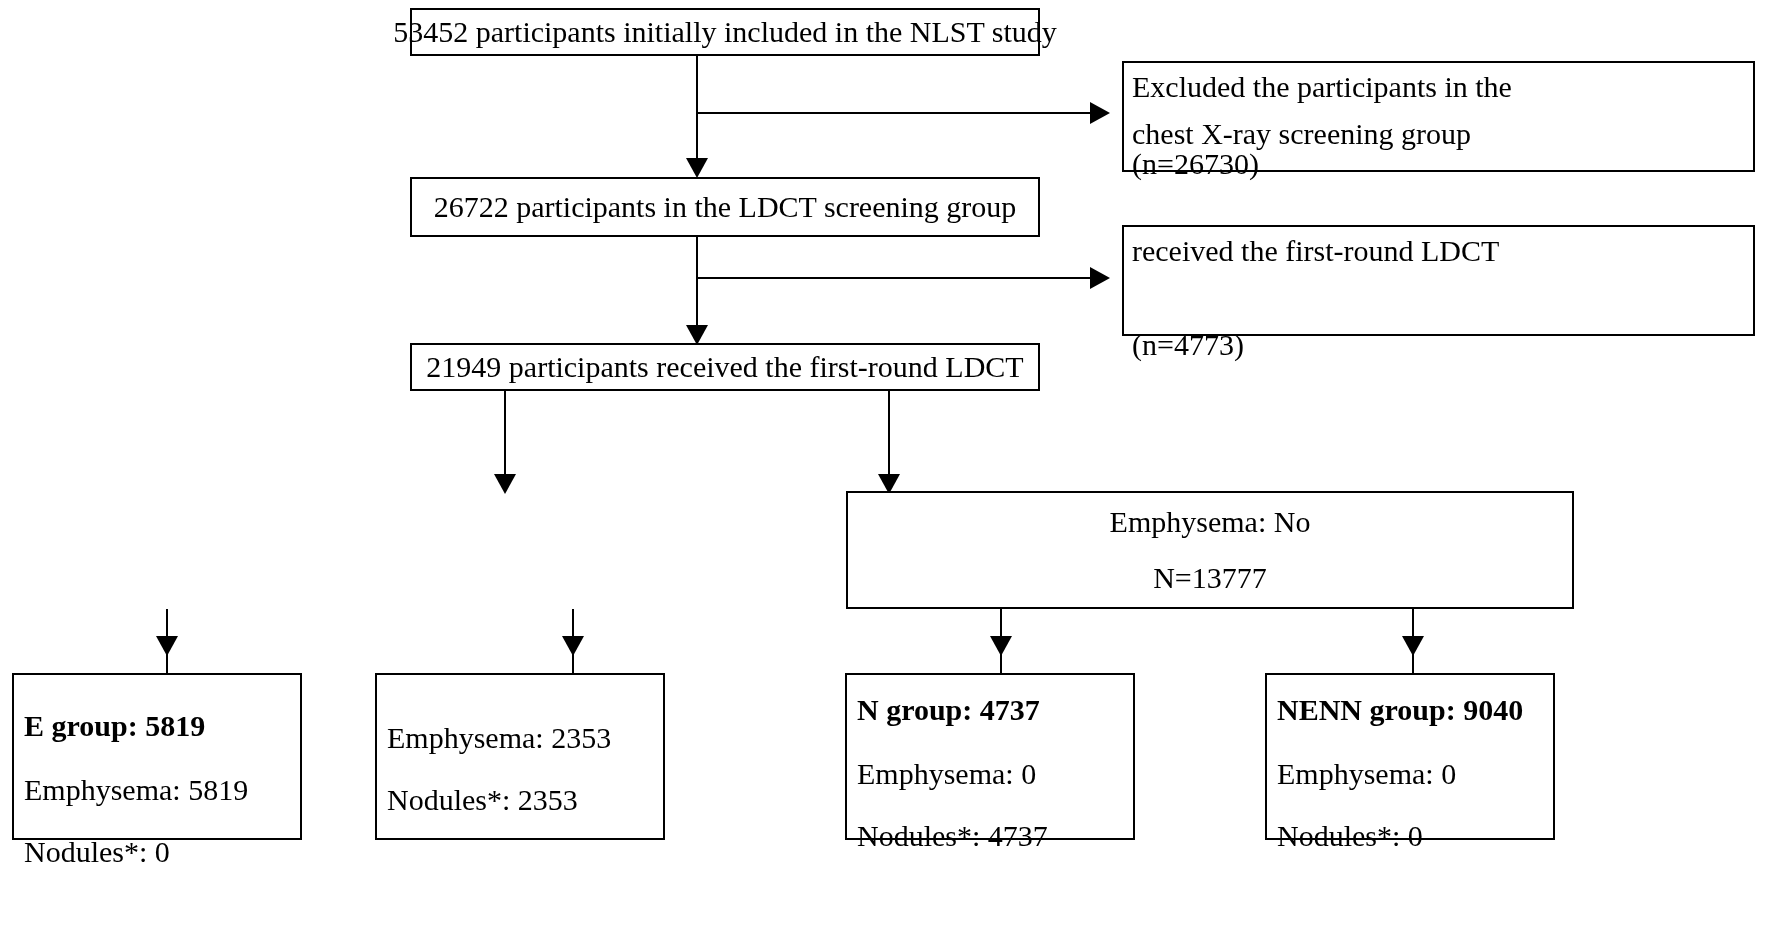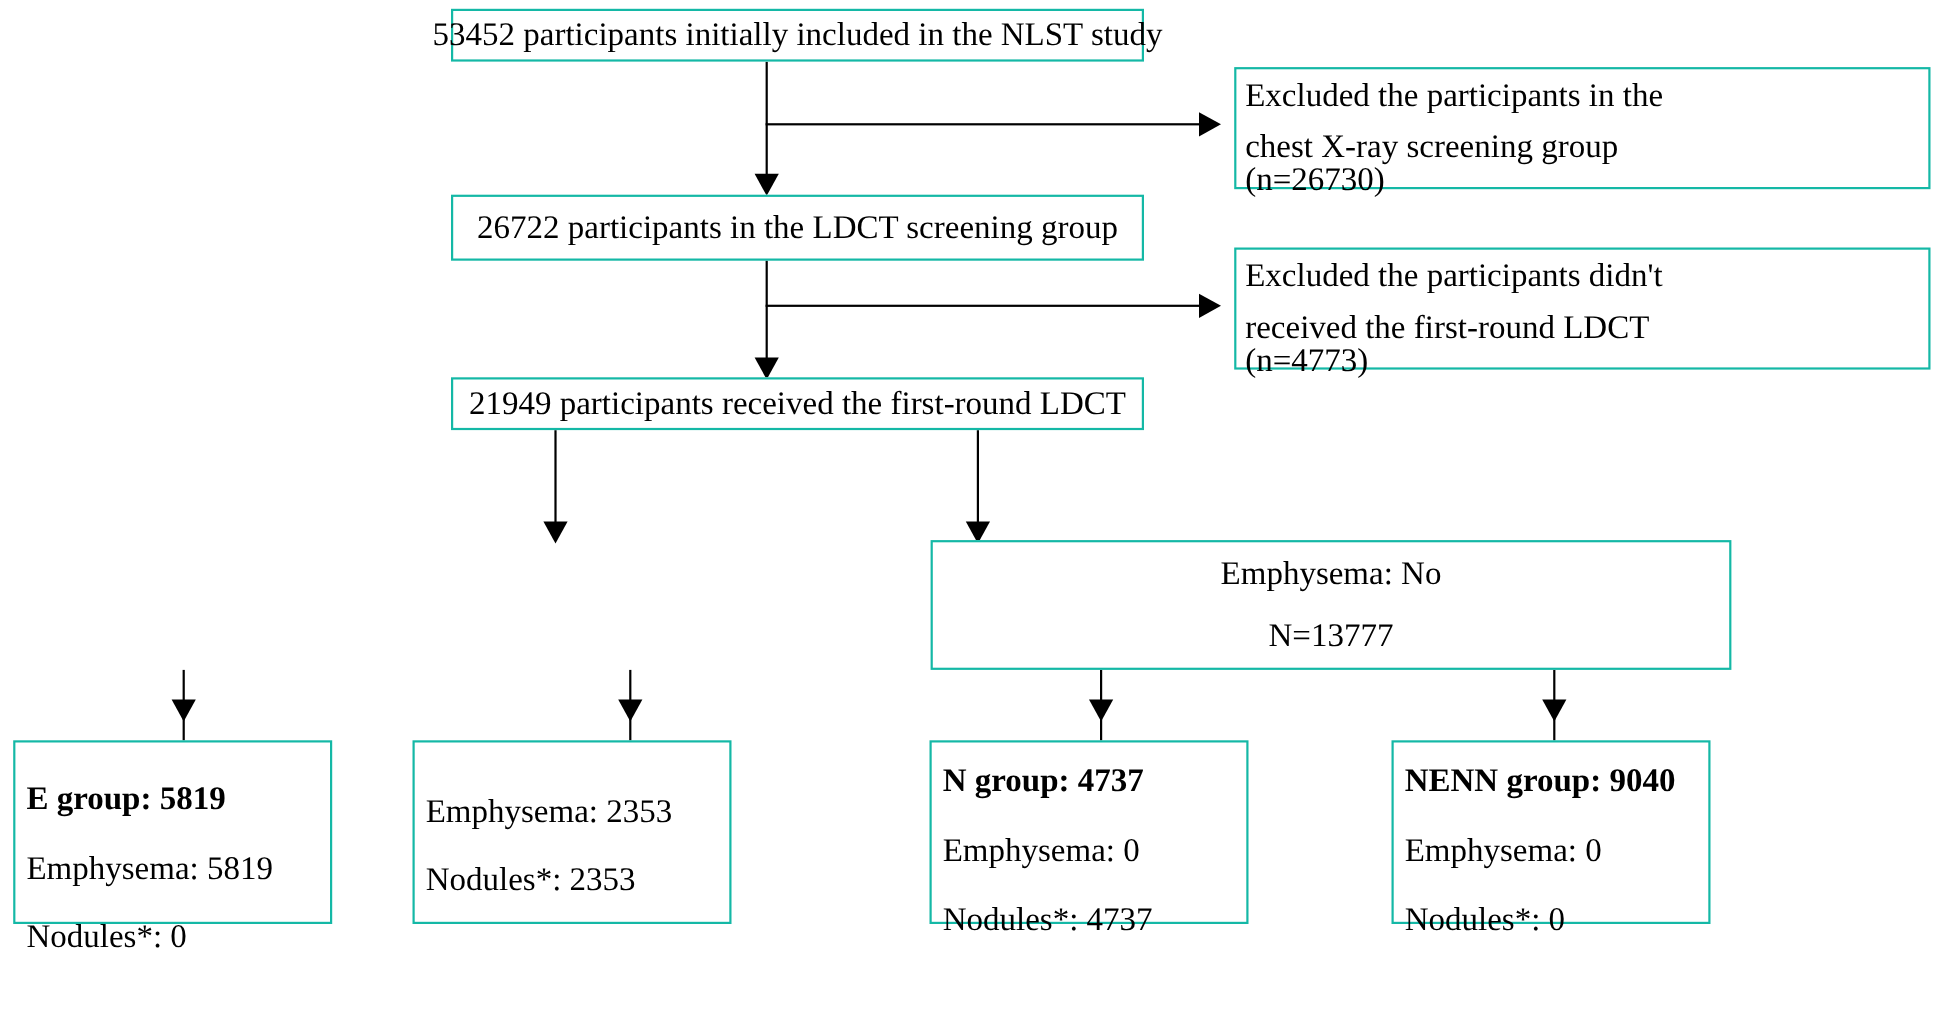--- a/index.html
+++ b/index.html
@@ -12,21 +12,21 @@
     width: 1772px;
     height: 940px;
     background: #ffffff;
     font-family: "Liberation Serif", "DejaVu Serif", serif;
     color: #000000;
     overflow: hidden;
   }
   .box {
     position: absolute;
     box-sizing: border-box;
-    border: 2px solid #14b8a6;
+    border: 2px solid #000000;
     background: #ffffff;
     z-index: 3;
   }
   .centered {
     display: flex;
     flex-direction: column;
     align-items: center;
     justify-content: center;
   }
   .lefted {
@@ -123,24 +123,23 @@
     <span class="line-txt">26722 participants in the LDCT screening group</span>
   </div>
 
   <div class="vline" style="left:696px; top:225px; height:111px;"></div>
   <div class="arrow-down" style="left:686px; top:325px;"></div>
 
   <div class="hline" style="left:696px; top:277px; width:396px;"></div>
   <div class="arrow-right" style="left:1090px; top:267px;"></div>
 
   <div class="box lefted" style="left:1122px; top:225px; width:633px; height:111px;">
-    <span class="excl-txt">Excluded the participants didn't</span>
     <span class="excl-txt">received the first-round LDCT</span>
   </div>
-  <span class="overflow-line" style="left:1132px; top:313px;">(n=4773)</span>
+  <span class="overflow-line" style="left:1132px; top:330px;">(n=4773)</span>
 
   <div class="box centered" style="left:410px; top:343px; width:630px; height:48px;">
     <span class="line-txt">21949 participants received the first-round LDCT</span>
   </div>
 
   <div class="vline" style="left:504px; top:391px; height:99px;"></div>
   <div class="arrow-down" style="left:494px; top:474px;"></div>
 
   <div class="vline" style="left:888px; top:391px; height:99px;"></div>
   <div class="arrow-down" style="left:878px; top:474px;"></div>

